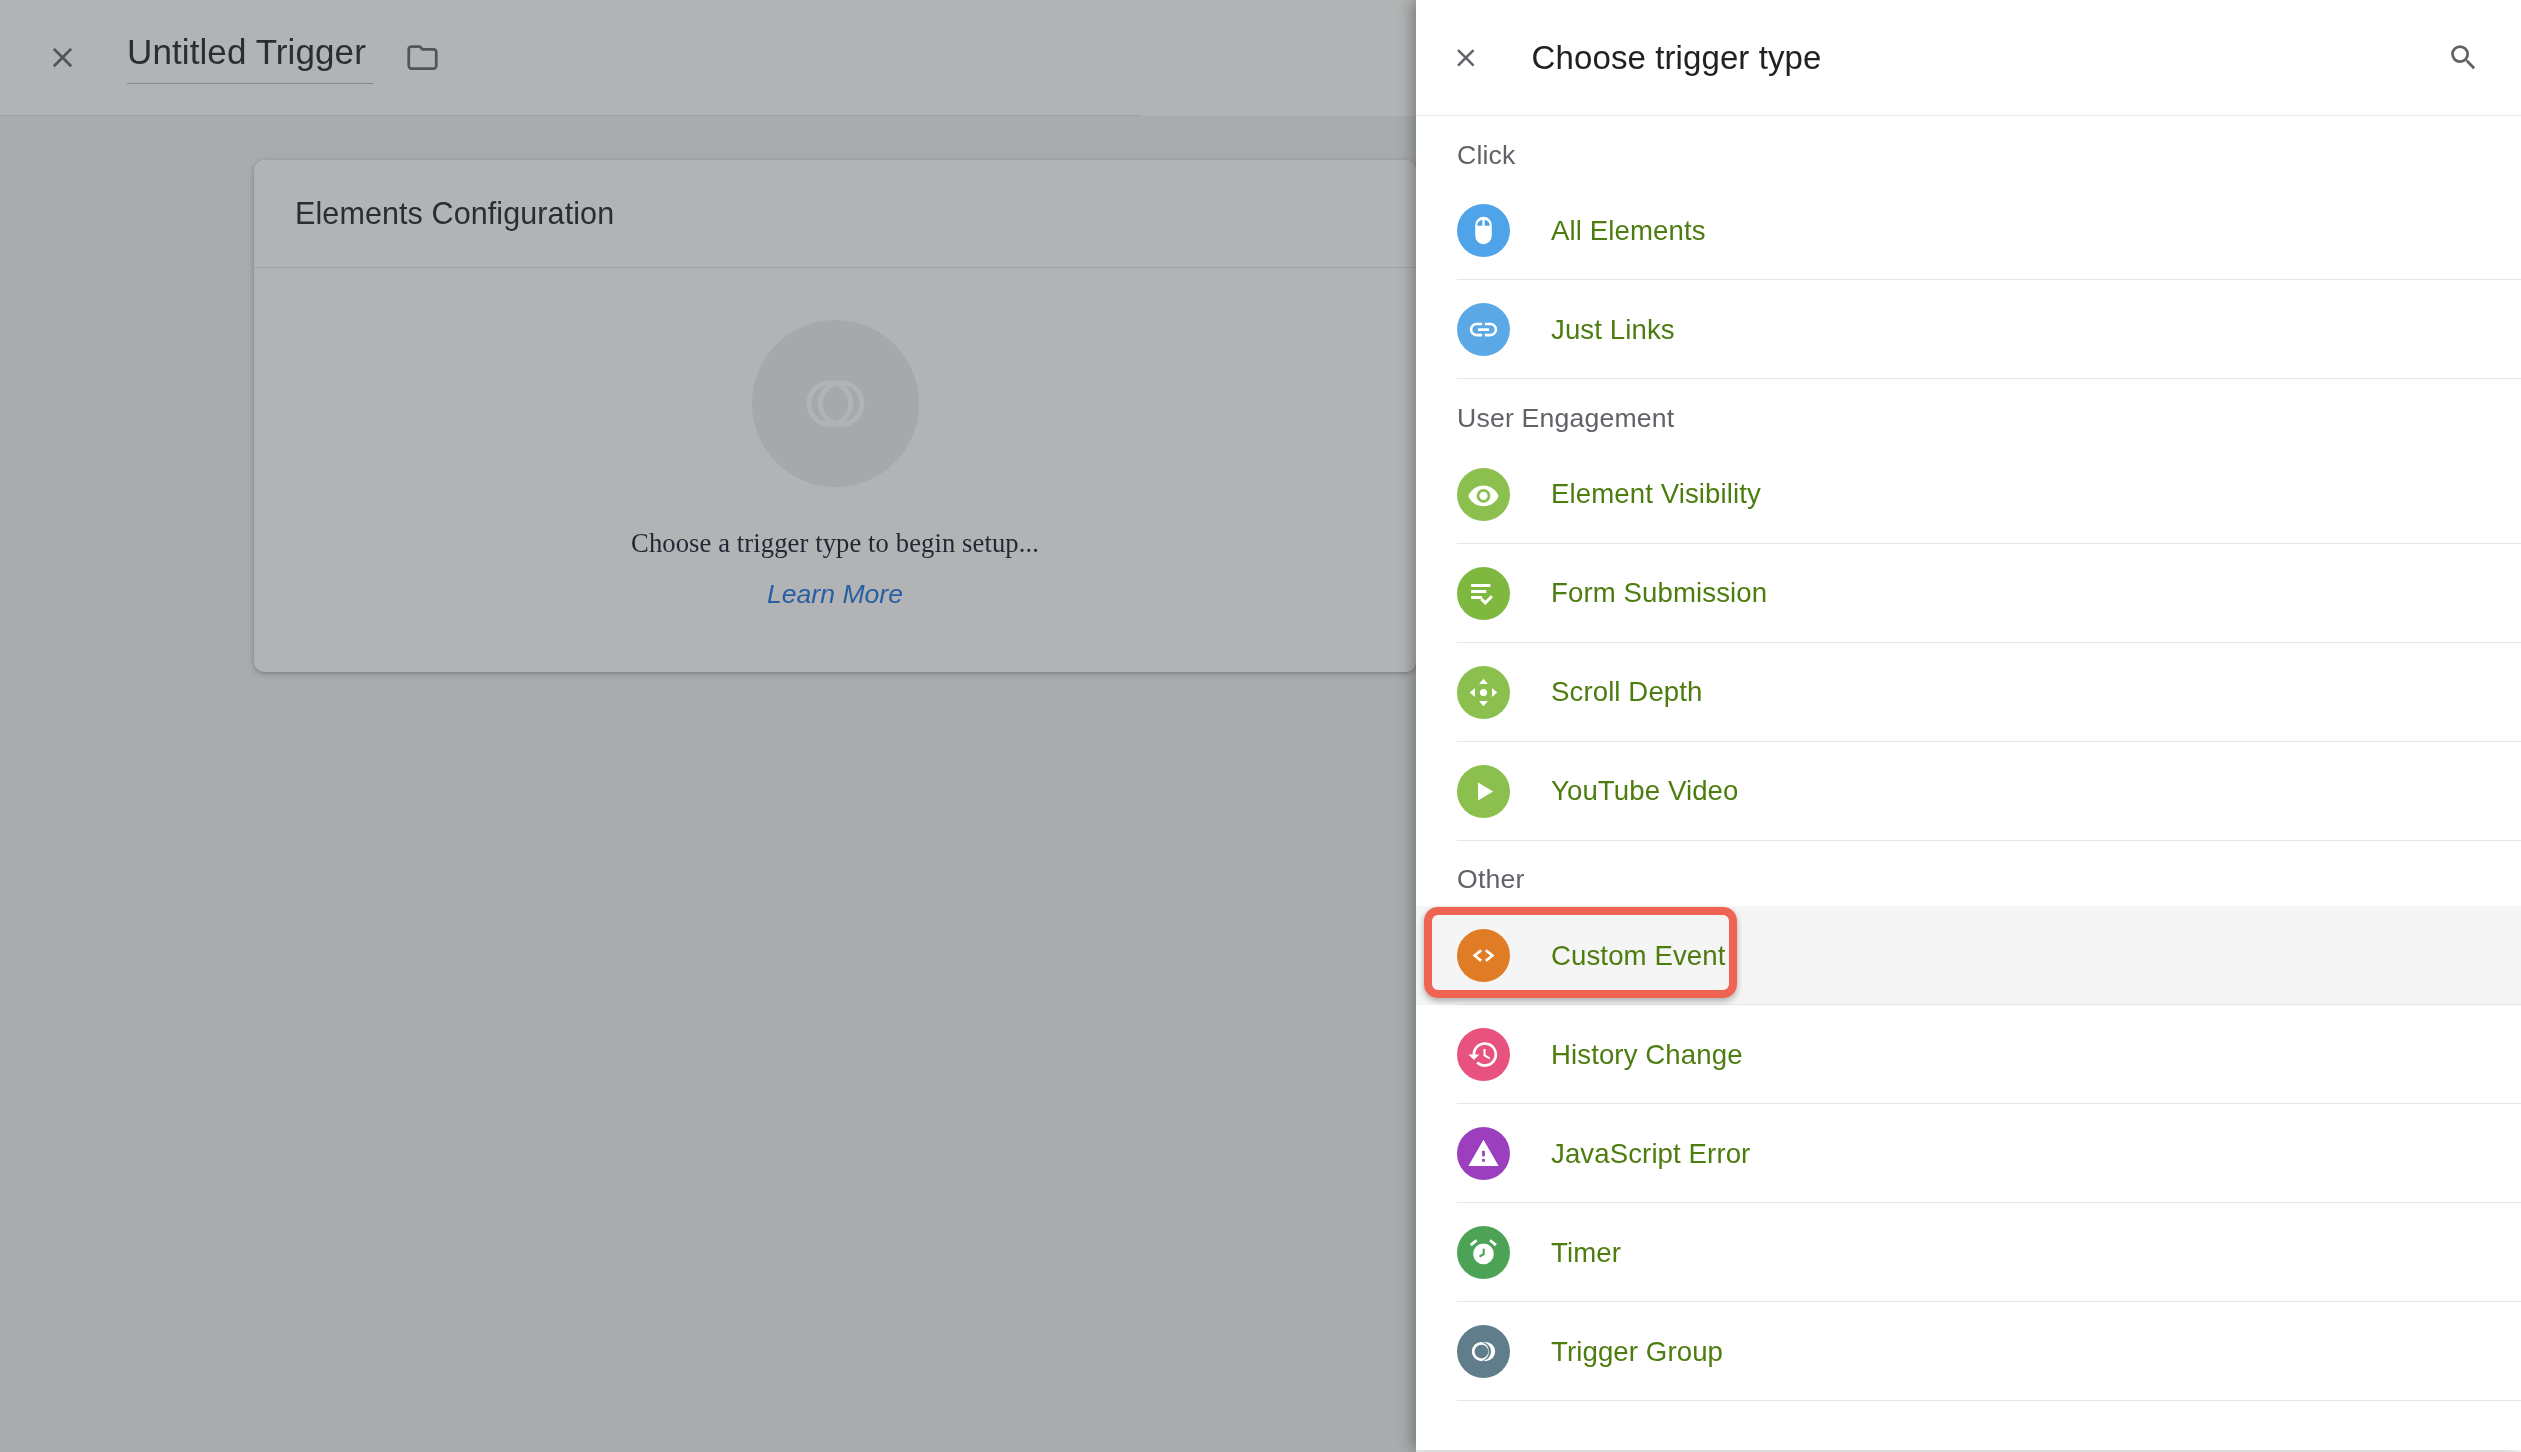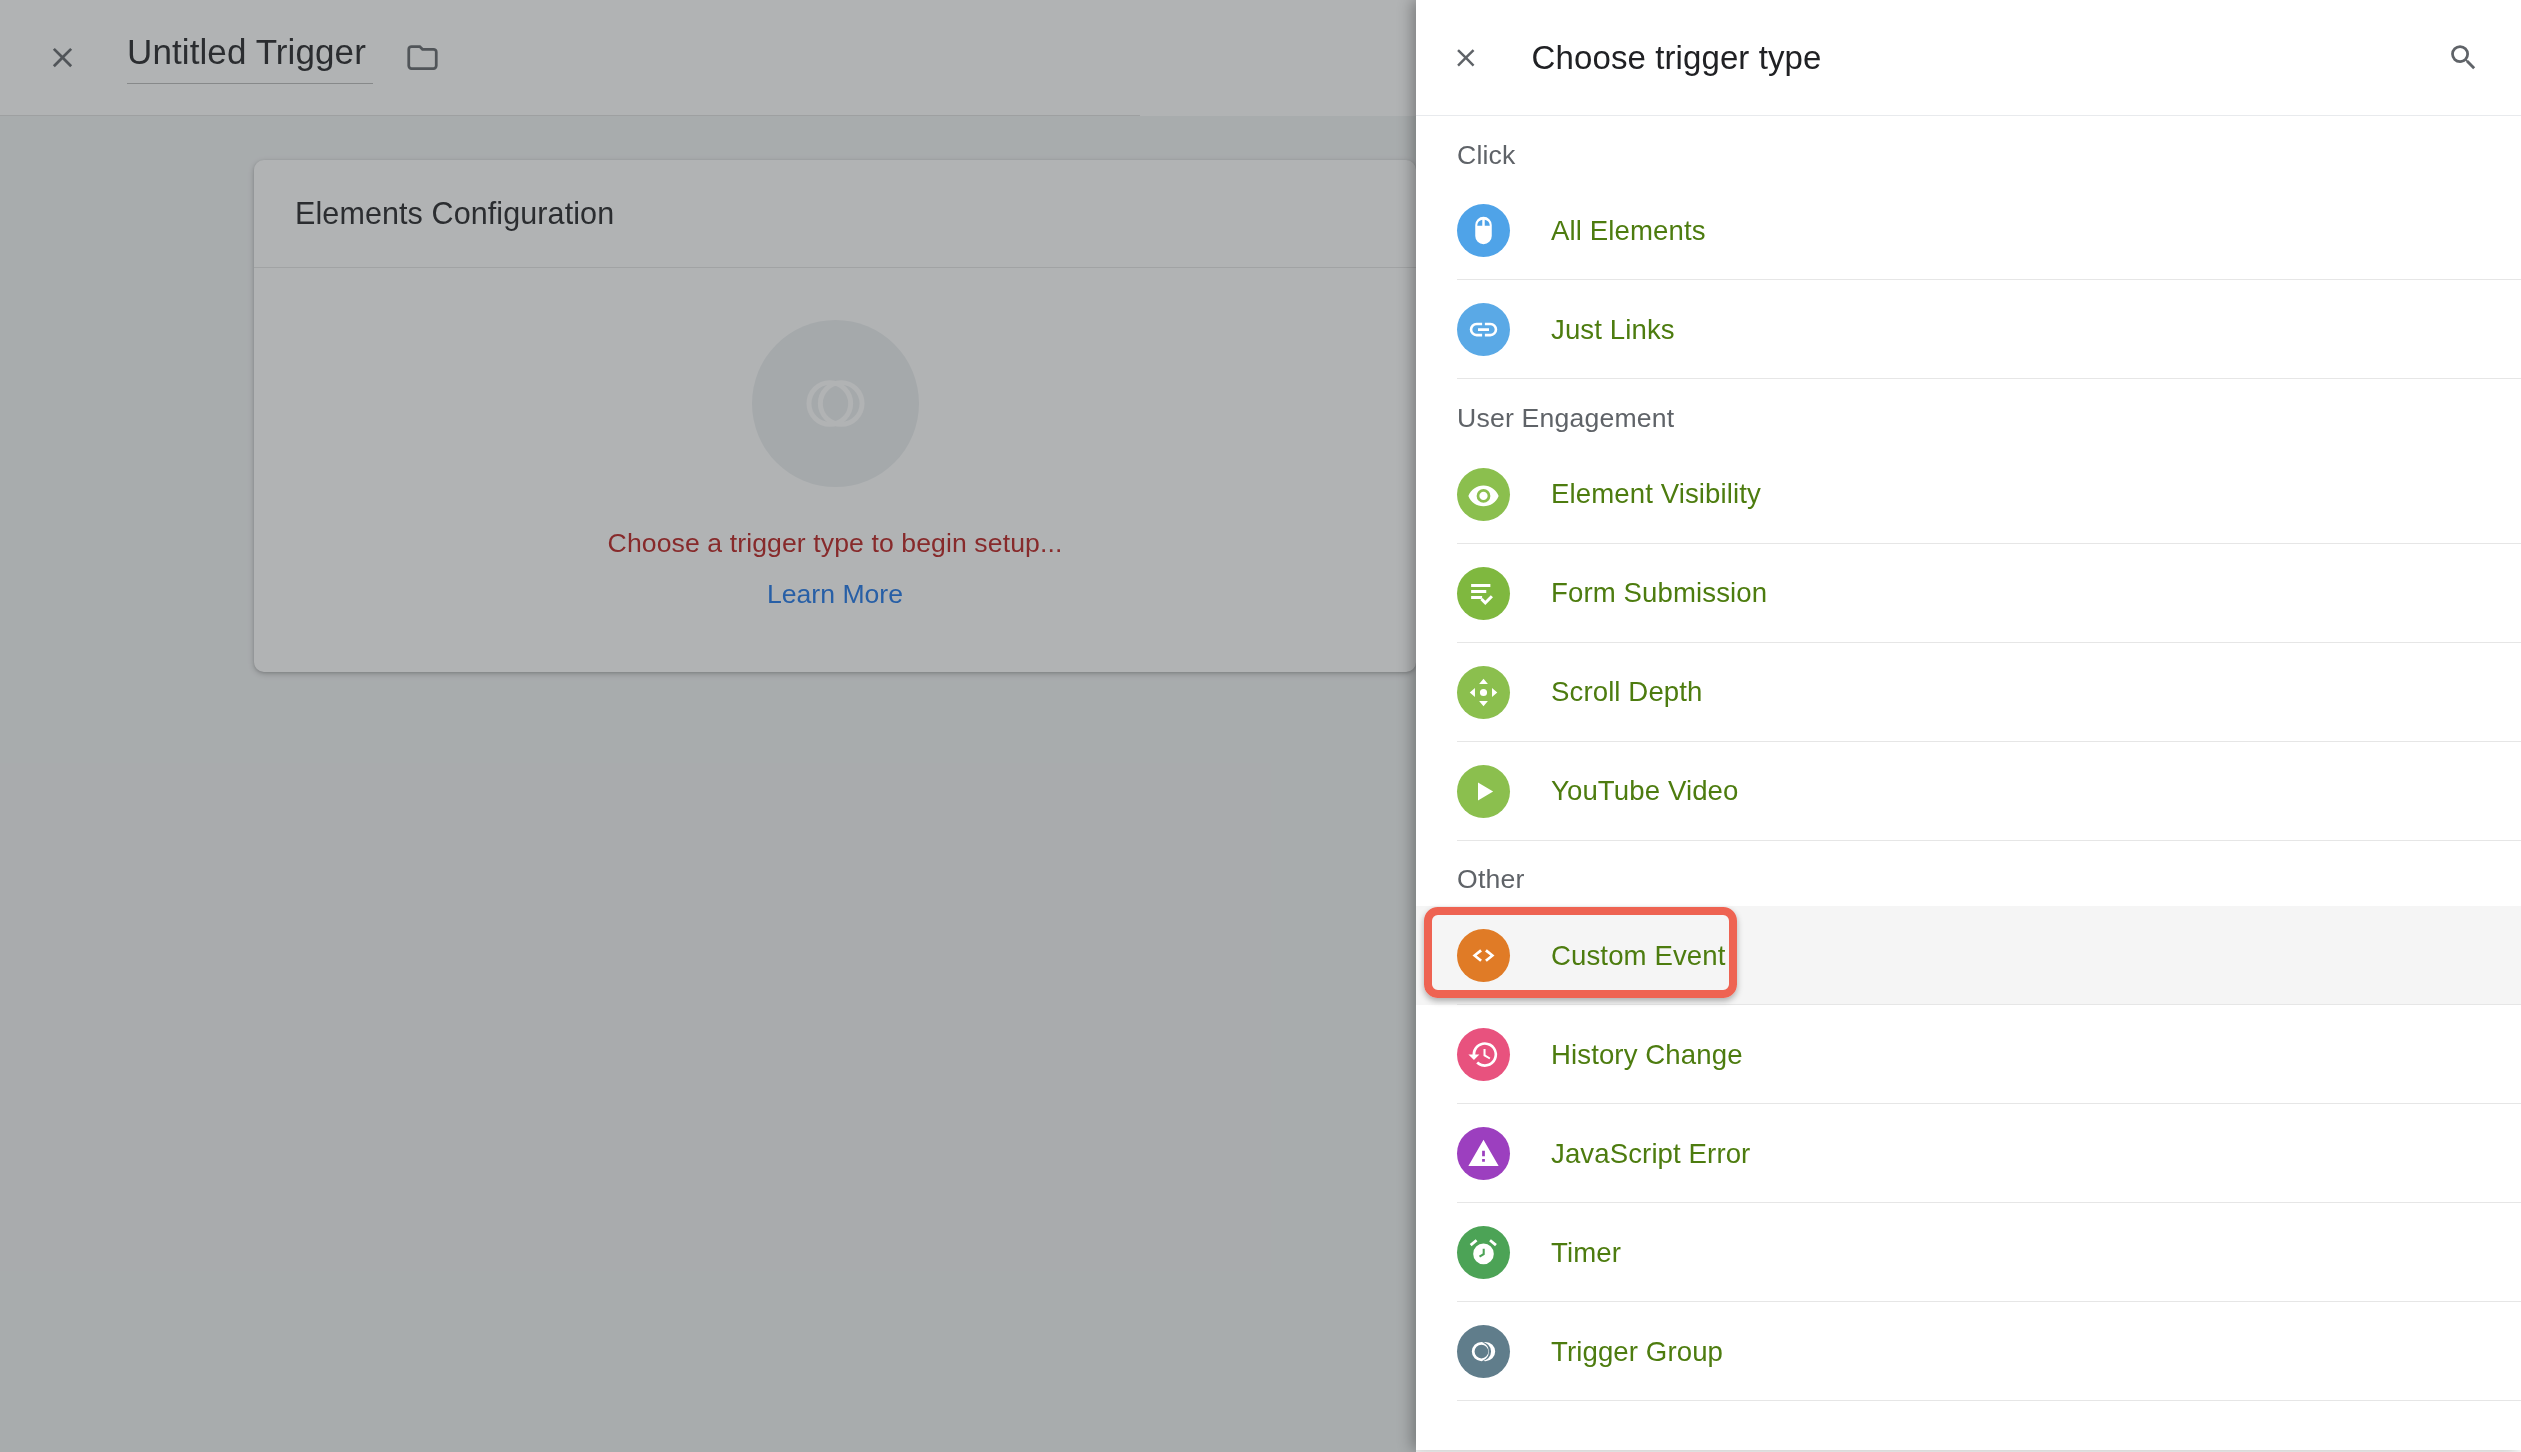--- a/index.html
+++ b/index.html
@@ -83,29 +83,31 @@
   #empty-state-icon {
     width: 167px; height: 167px;
     border-radius: 50%;
     background: #eceff1;
     display: flex; align-items: center; justify-content: center;
     margin-bottom: 41px;
   }
   #empty-state-icon svg { width: 91px; height: 91px; }
   #empty-state-text {
     font-size: 26.6px;
-    color: #b91c1c;
+    color: #0f172a;
     letter-spacing: 0.1px;
     margin-bottom: 19.7px;
+    font-family: Liberation Serif, serif;
   }
   #learn-more-link {
     font-size: 26.6px;
     color: #1a73e8;
     text-decoration: none;
     cursor: pointer;
+    font-style: italic;
   }
 
   
   #scrim {
     position: absolute;
     left: 0; top: 0;
     width: 1416px; height: 1453px;
     background: rgba(60,64,67,.40);
     pointer-events: none;
   }

